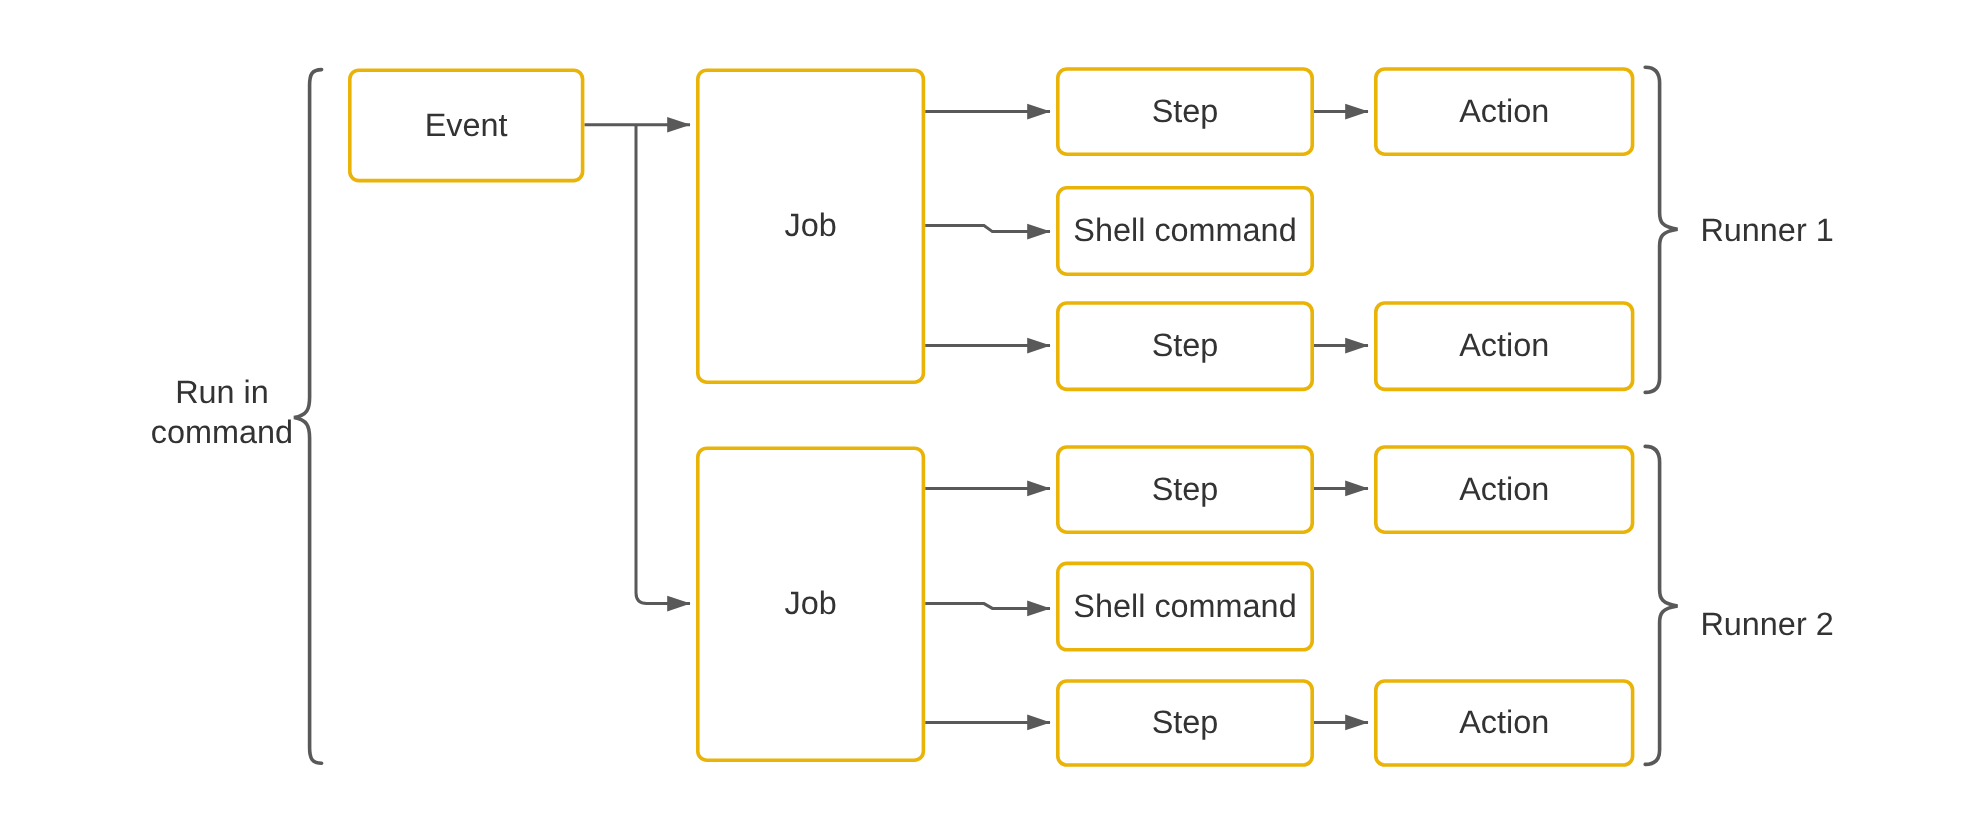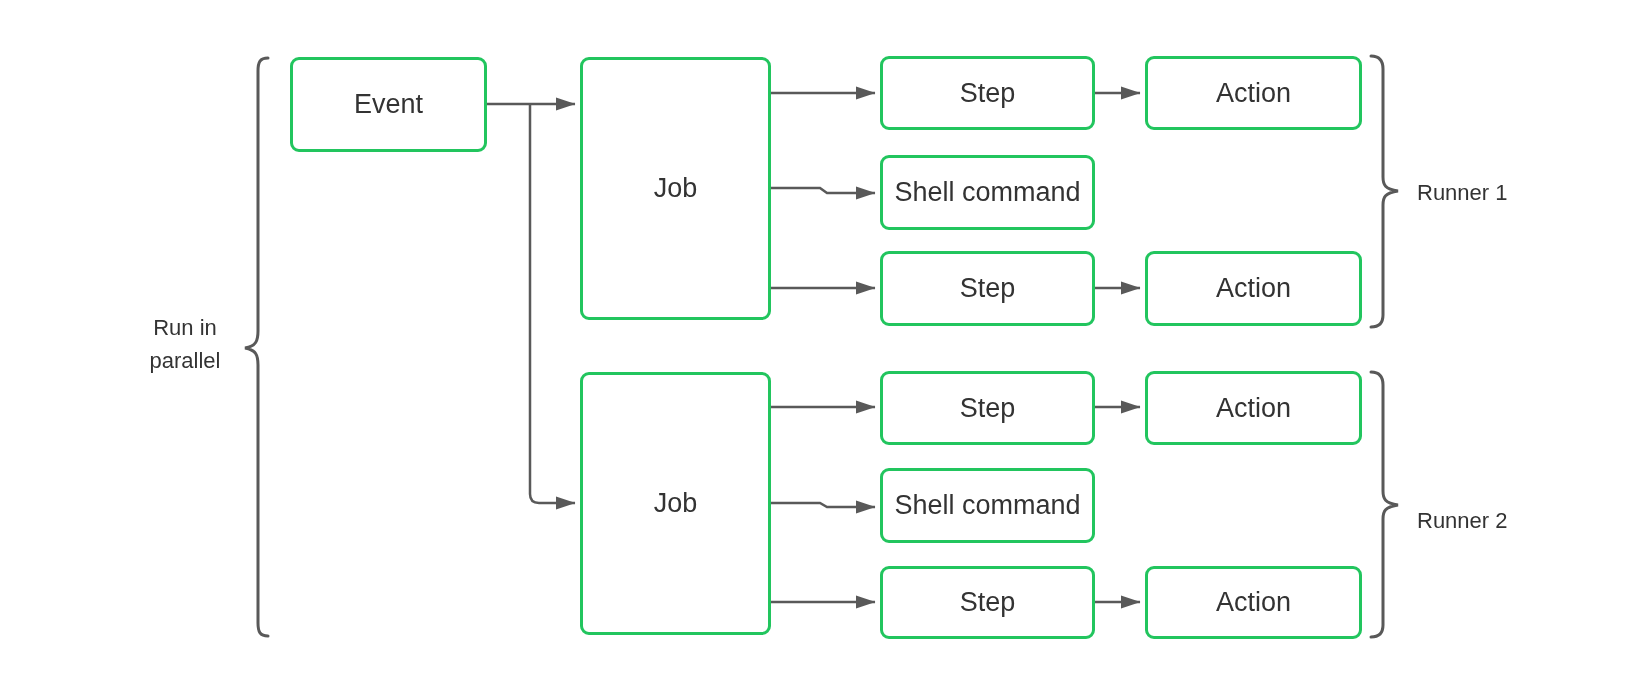--- a/index.html
+++ b/index.html
@@ -19,33 +19,33 @@
   .wires {
     position: absolute;
     left: 0;
     top: 0;
     pointer-events: none;
   }
   .node {
     position: absolute;
     box-sizing: border-box;
     background: #ffffff;
-    border: 3px solid #22c55e;
+    border: 3px solid #eab308;
     border-radius: 9px;
     display: flex;
     align-items: center;
     justify-content: center;
     font-size: 27px;
     line-height: 1.2;
     color: #333333;
     text-align: center;
   }
   .annotation {
     position: absolute;
-    font-size: 22px;
+    font-size: 27px;
     line-height: 33px;
     color: #333333;
     white-space: pre-line;
   }
   .annotation.center { text-align: center; }
 </style>
 </head>
 <body>
 
 <div class="stage">
@@ -110,19 +110,19 @@
 
   <div class="node" style="left:1145px; top:56px;  width:217px; height:74px;">Action</div>
 
   <div class="node" style="left:1145px; top:251px; width:217px; height:75px;">Action</div>
 
   <div class="node" style="left:1145px; top:371px; width:217px; height:74px;">Action</div>
 
   <div class="node" style="left:1145px; top:566px; width:217px; height:73px;">Action</div>
 
   <div class="annotation center" style="left:95px; top:311px; width:180px;">Run in
-parallel</div>
+command</div>
 
   <div class="annotation" style="left:1417px; top:176px;">Runner 1</div>
 
   <div class="annotation" style="left:1417px; top:504px;">Runner 2</div>
 
 </div>
 
 </body></html>

